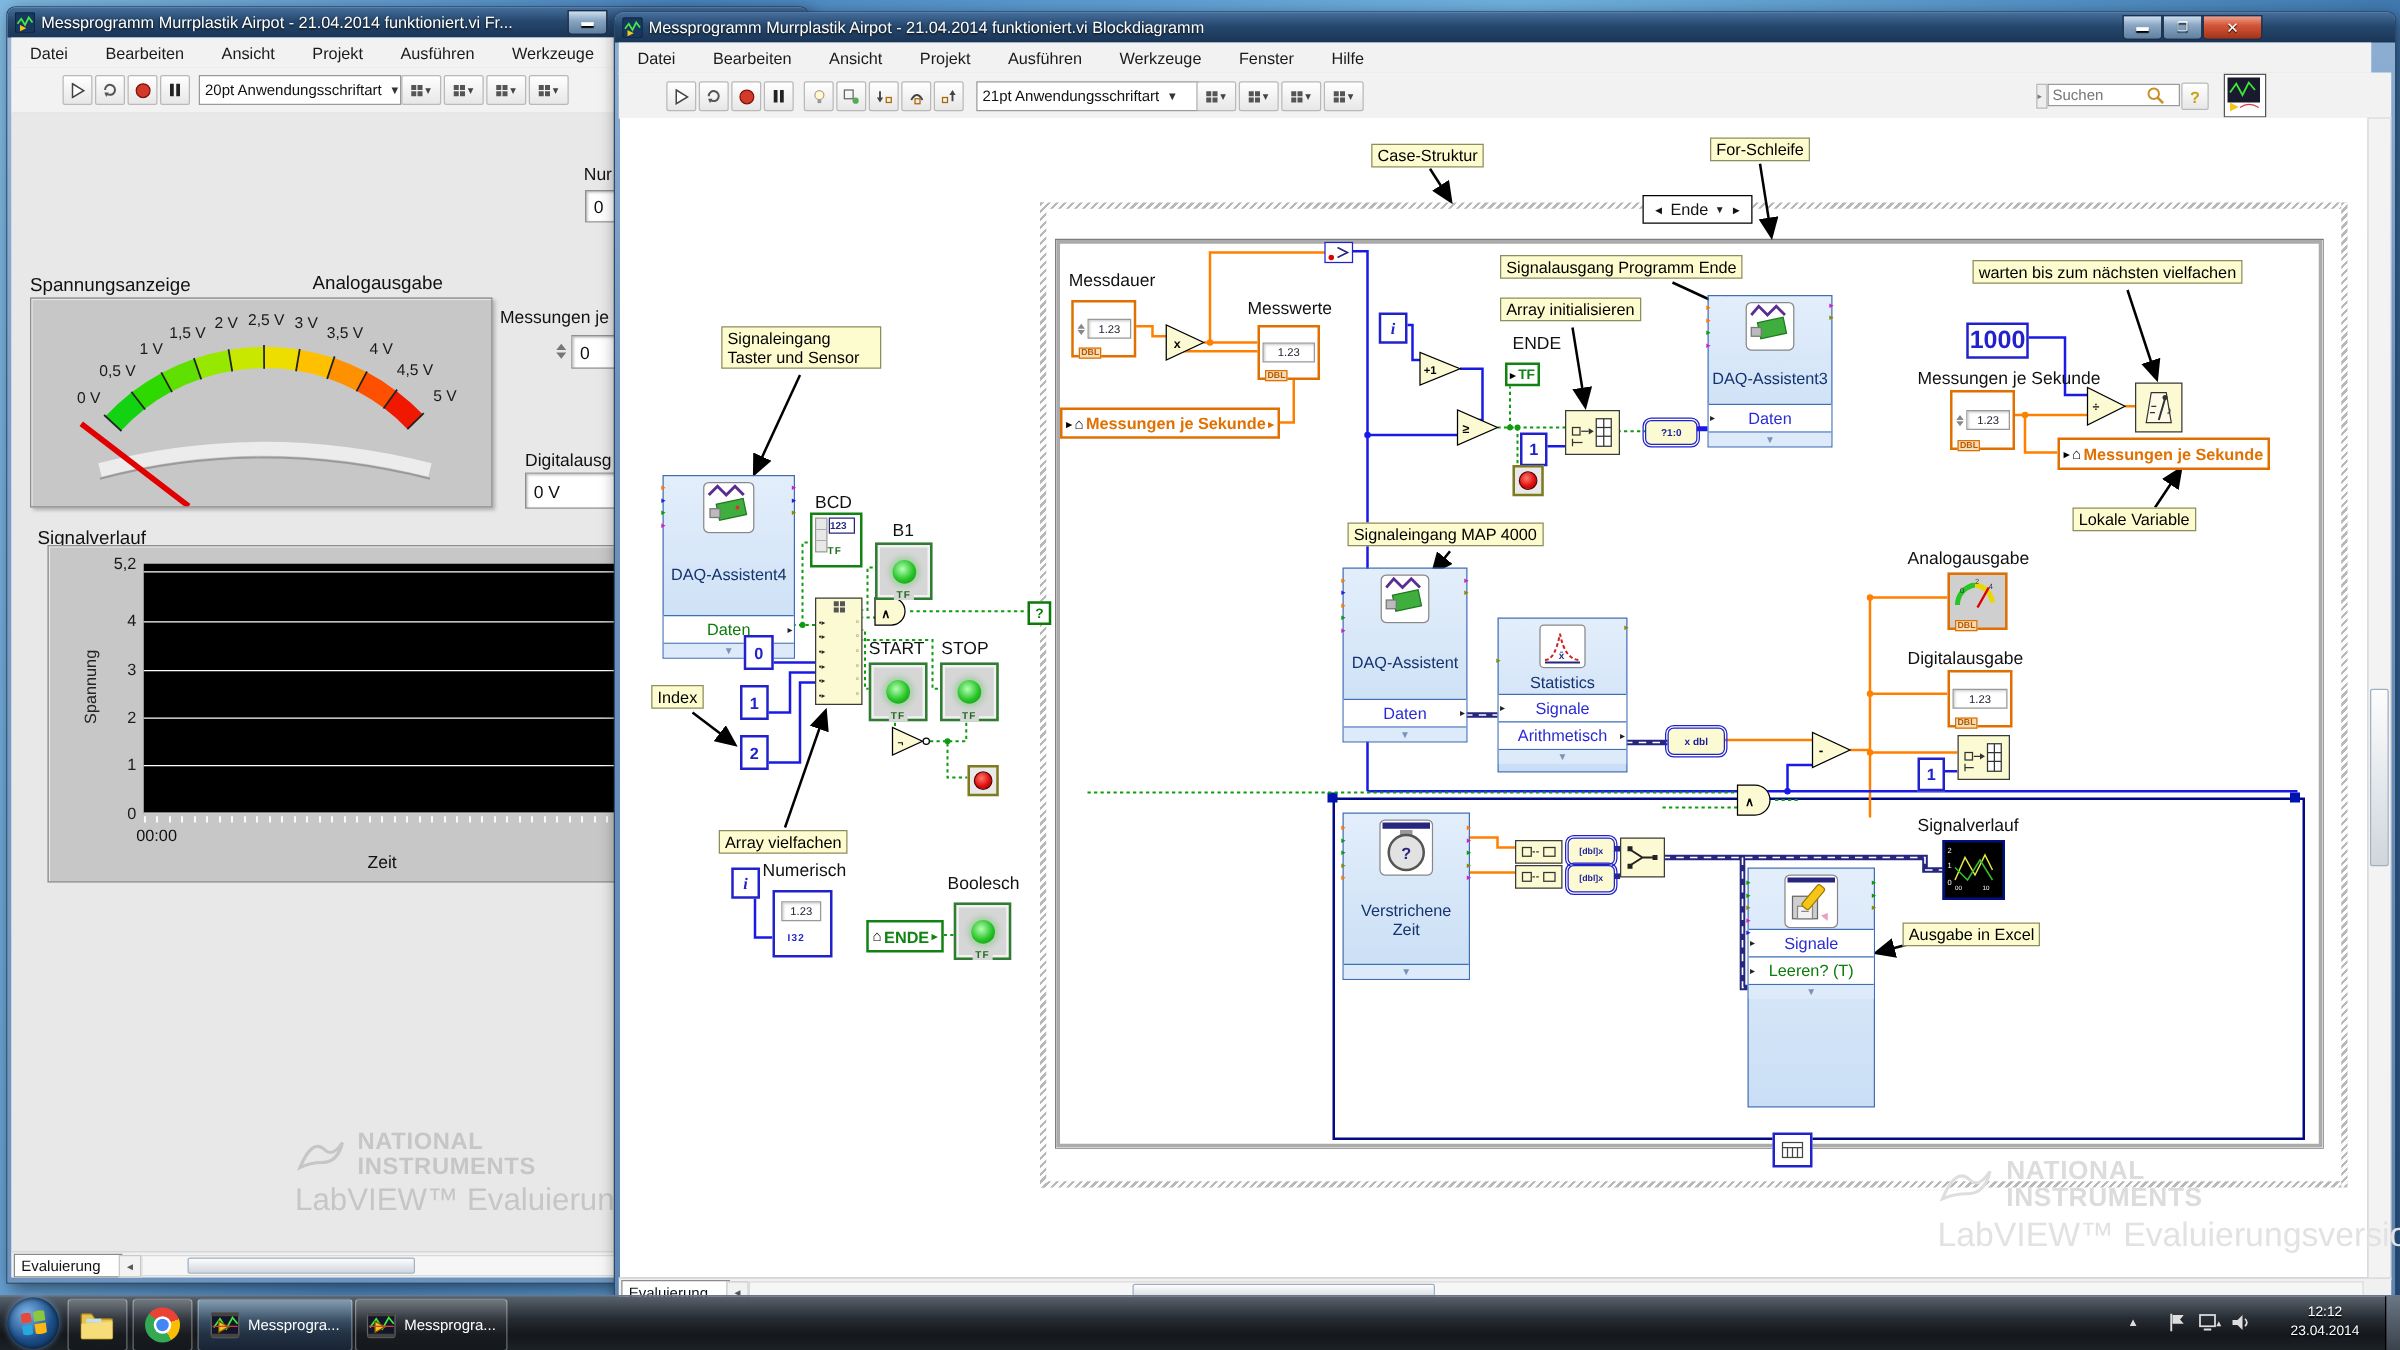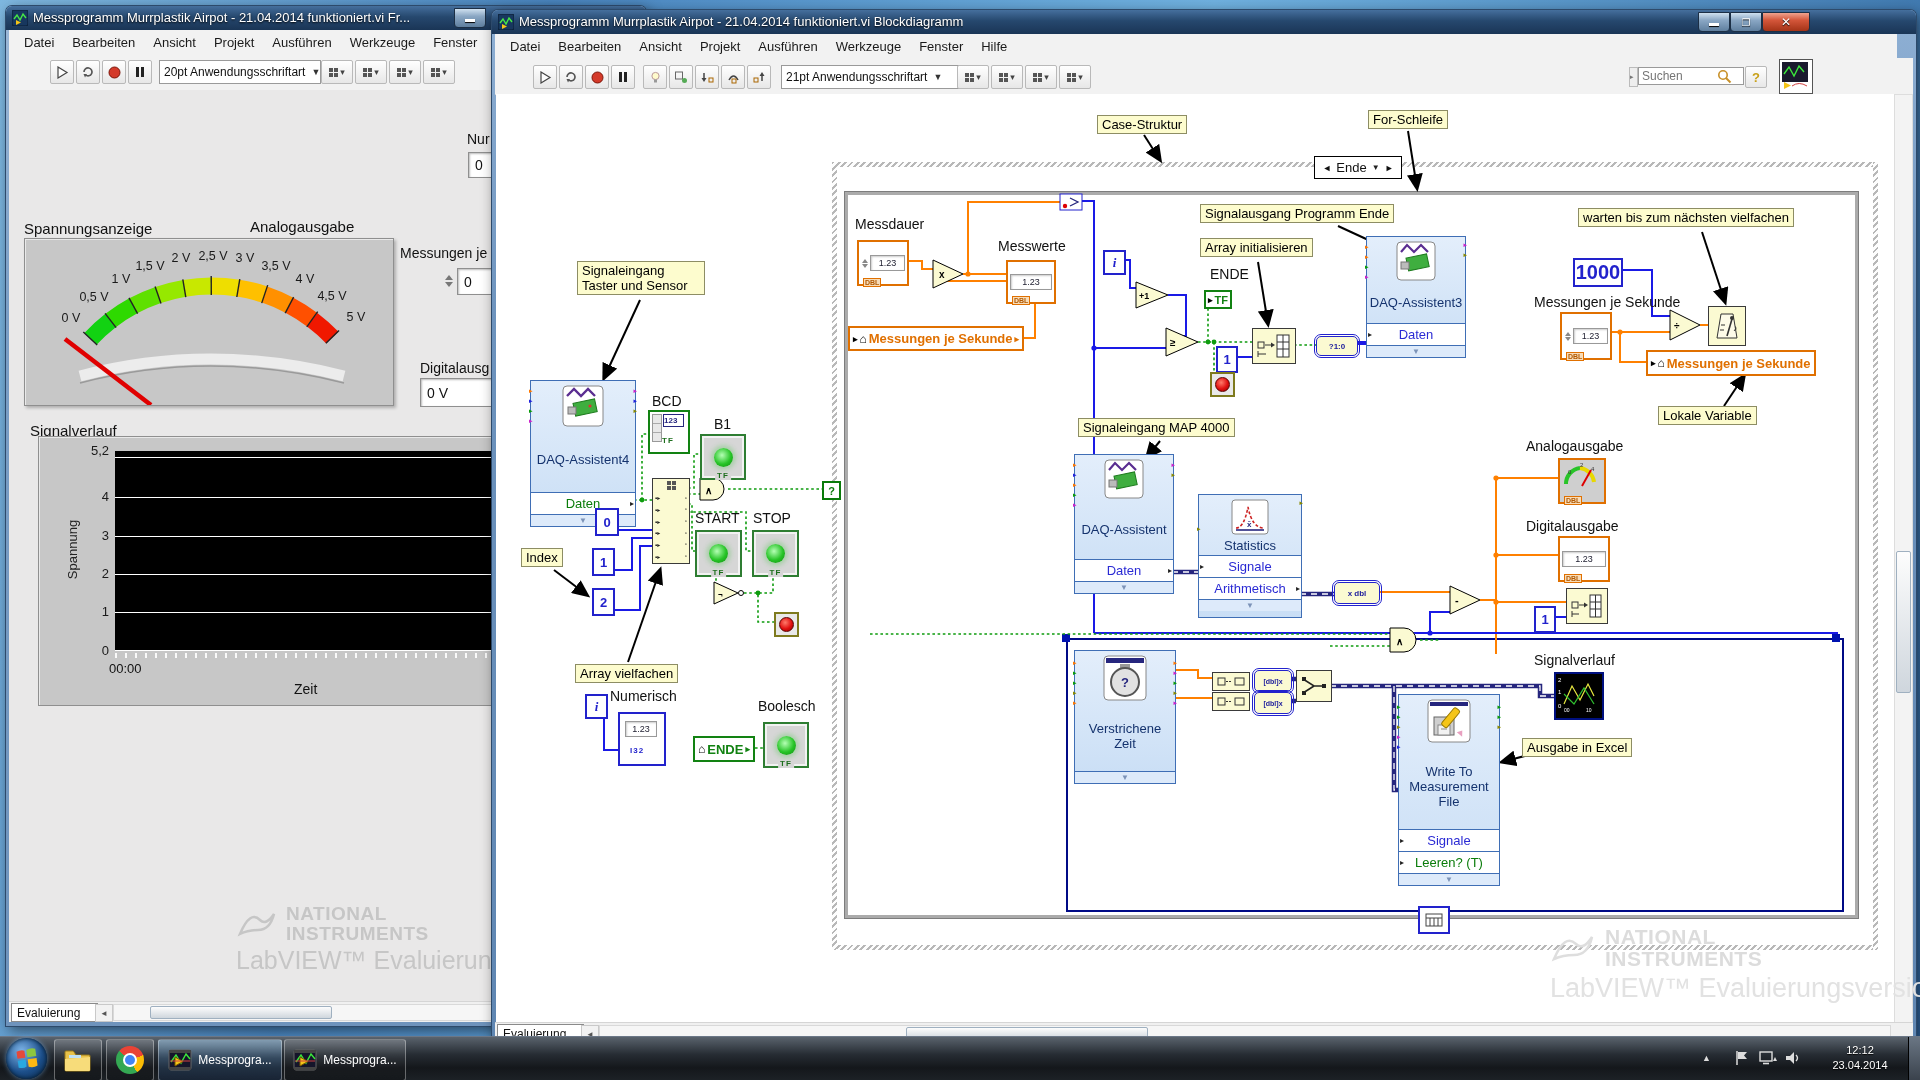--- a/index.html
+++ b/index.html
@@ -16,21 +16,21 @@
     background:linear-gradient(#8fb0d4,#6d93bd 30%,#5f86b2);}
   .tbar{position:absolute;left:0;right:0;top:0;height:24px;border-radius:6px 6px 0 0;
     background:linear-gradient(#46729f,#27496f 45%,#1b3include0);-webkit-user-select:none;
     background:linear-gradient(#456f9d,#26486e 45%,#1a3556);display:flex;align-items:center;}
   .tbar .ttl{color:#fff;font-size:13px;text-shadow:0 1px 2px #000;white-space:nowrap;overflow:hidden;}
   .winbtn{position:absolute;top:2px;height:18px;border:1px solid #1c2f45;border-radius:0 0 4px 4px;
     background:linear-gradient(#cfe0ef,#8aa7c4 40%,#5f7f9f);color:#fff;font-size:10px;
     display:flex;align-items:center;justify-content:center;text-shadow:0 1px 1px #000;}
   .winbtn.close{background:linear-gradient(#f0a38e,#d4563a 40%,#a33317);}
   .mbar{position:absolute;left:3px;right:19px;height:24px;background:#f2f2f2;
-    display:flex;align-items:center;padding-left:6px;border-bottom:1px solid #e0e0e0;}
+    display:flex;align-items:center;padding-left:6px;border-bottom:1px solid #e0e0e0;gap:12px;}
   .mi{padding:0 9px;font-size:13px;color:#1a1a1a;}
   .tb{position:absolute;left:3px;right:3px;height:36px;background:#f2f2f2;border-bottom:1px solid #d8d8d8;}
   .tbb{position:absolute;width:22px;height:22px;border:1px solid #b9b9b9;border-radius:2px;
     background:linear-gradient(#ffffff,#e7e7e7);display:flex;align-items:center;justify-content:center;}
   .fontbox{position:absolute;height:22px;border:1px solid #9a9a9a;background:#fff;
     font-size:12px;display:flex;align-items:center;padding:0 4px;gap:6px;white-space:nowrap;}
   .caret{font-size:9px;color:#333;}
   .ddbtn{position:absolute;width:30px;height:22px;border:1px solid #b9b9b9;border-radius:2px;
     background:linear-gradient(#fff,#e7e7e7);display:flex;align-items:center;justify-content:center;gap:2px;font-size:9px;color:#444;}
   .statusbar{position:absolute;left:3px;right:3px;height:20px;background:#f0f0f0;border-top:1px solid #d5d5d5;}
@@ -771,21 +771,20 @@
         <svg width="44" height="44">
             <rect x="1" y="1" width="42" height="42" rx="4" fill="#fff" stroke="#888"></rect>
           <rect x="3" y="3" width="38" height="4" fill="#26267e"></rect>
           <rect x="7" y="18" width="20" height="18" fill="#cfcfcf" stroke="#666"></rect>
           <rect x="11" y="26" width="12" height="10" fill="#f2f2f2" stroke="#888"></rect>
           <line x1="14" y1="30" x2="20" y2="30" stroke="#888"></line>
           <rect x="20" y="8" width="7" height="22" rx="2" fill="#f5c518" stroke="#9a7a00" transform="rotate(40 24 19)"></rect>
           <polygon points="34,31 38,36 31,36" fill="#e8a0c0" transform="rotate(40 34 33)"></polygon>
           </svg>
       </div>
-      <div class="xvi-name">Write To Measurement File</div>
       <div class="xvi-row rowb">
           <span class="inarr">▸</span>
           <span>Signale</span>
         </div>
       <div class="xvi-row rowg">
           <span class="inarr">▸</span>
           <span>Leeren? (T)</span>
         </div>
       <div class="xvi-chev">▼</div>
     </div>

